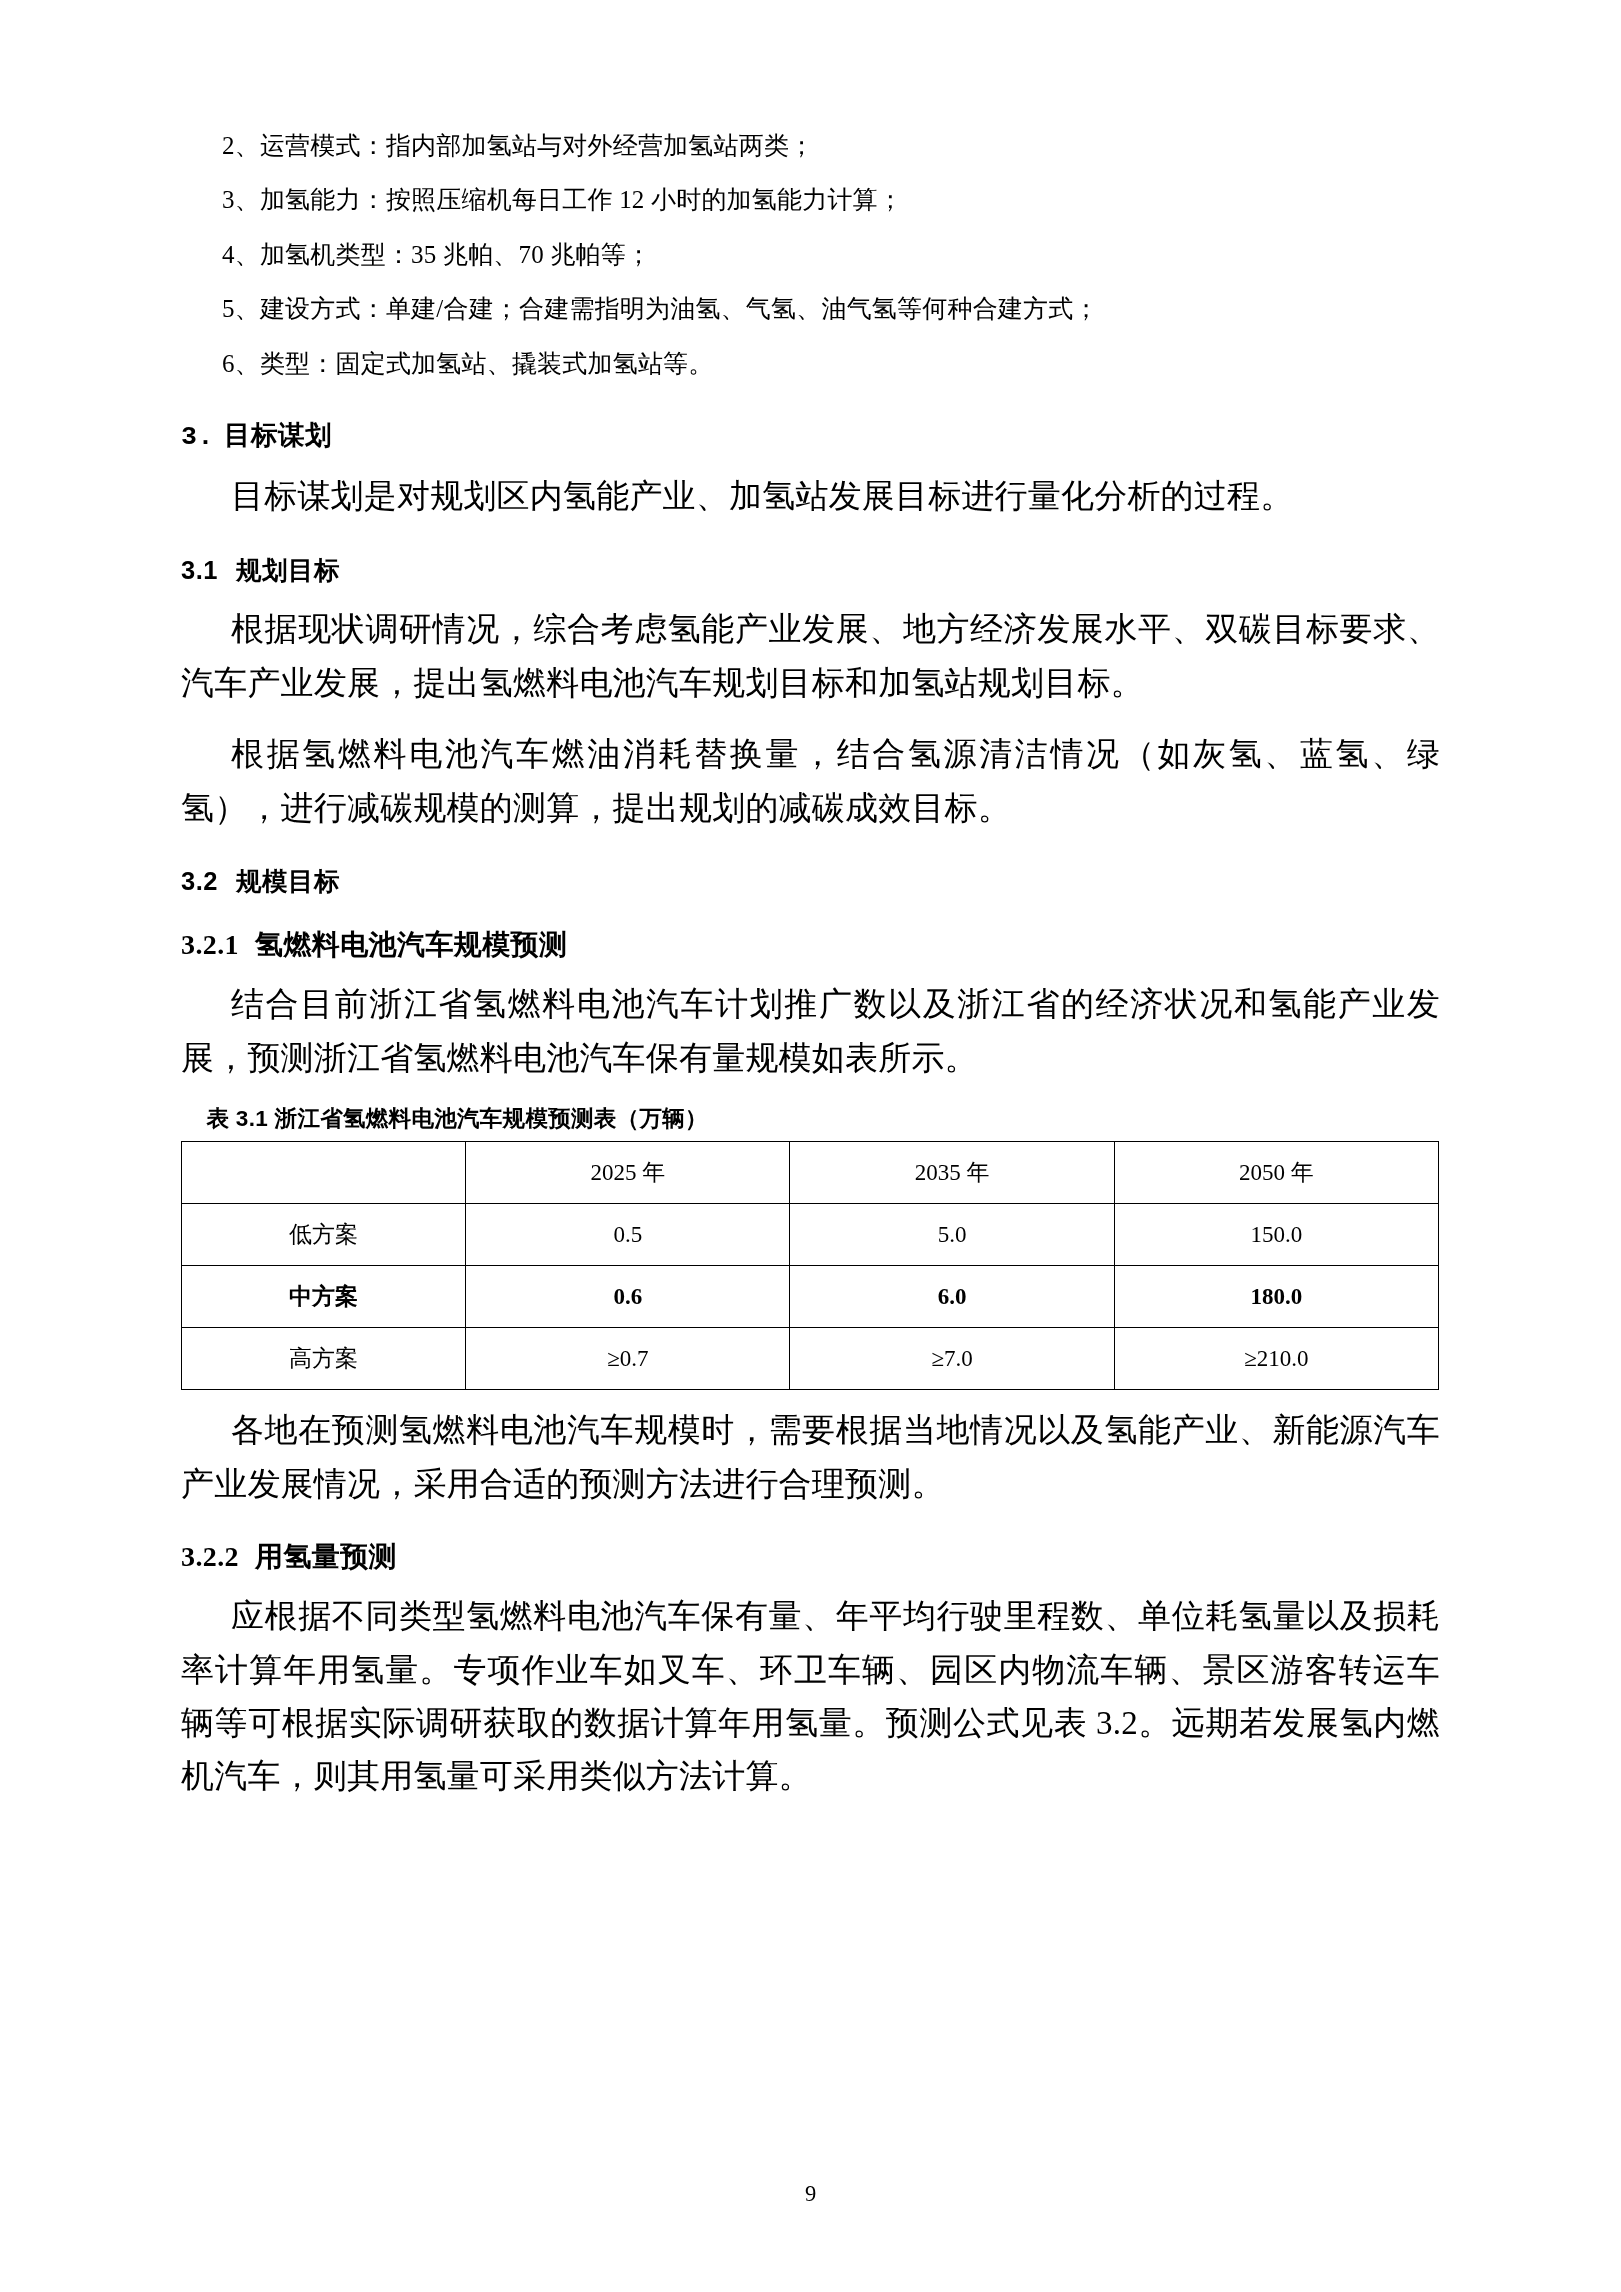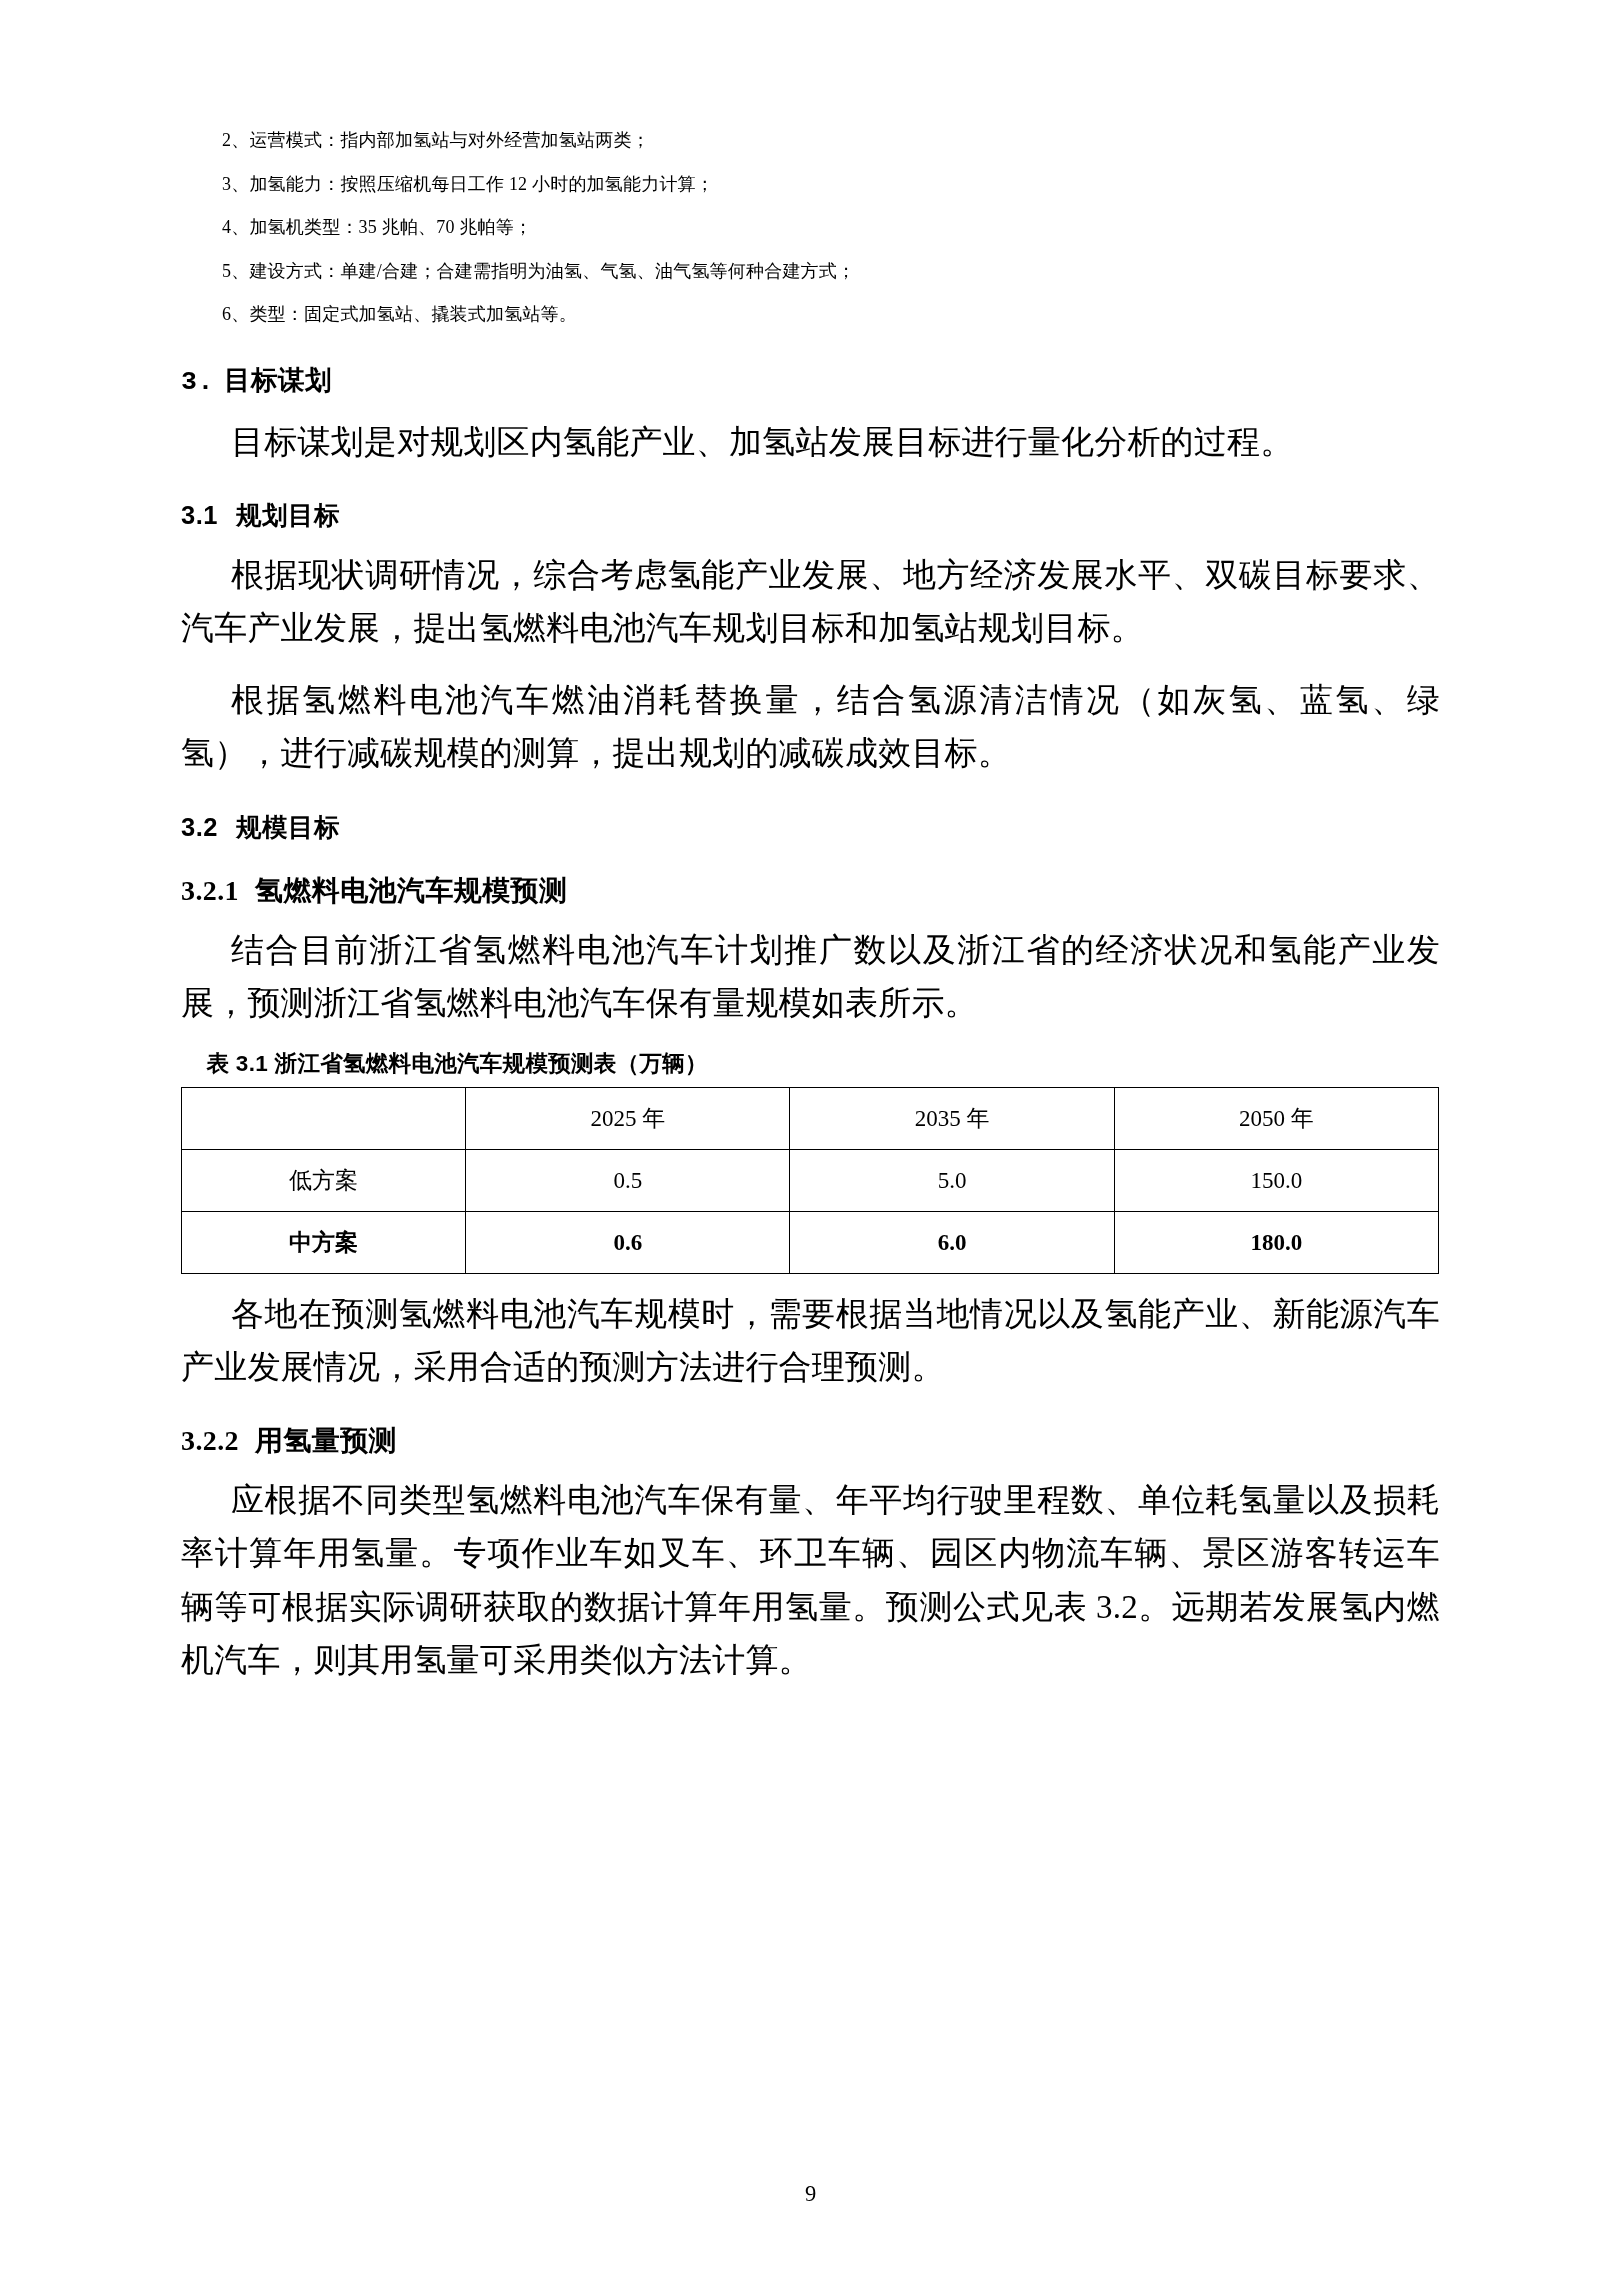--- a/index.html
+++ b/index.html
@@ -18,21 +18,21 @@
     margin: 0 auto;
     background: #ffffff;
     box-sizing: border-box;
     padding: 127px 181px 59px 181px;
   }
   .content {
     width: 1259px;
   }
   
   .list-item {
-    font-size: 18px;
+    font-size: 25px;
     line-height: 1.55;
     margin: 0 0 15.7px 0;
     padding-left: 41px;
     letter-spacing: 0.2px;
   }
   h2.sec-h {
     font-family: Liberation Mono, monospace;
     font-size: 26.5px;
     font-weight: bold;
     margin: 33px 0 17.6px 0;
@@ -172,20 +172,26 @@
           <td>0.5</td>
           <td>5.0</td>
           <td>150.0</td>
         </tr>
         <tr class="bold-row">
           <td class="zh">中方案</td>
           <td>0.6</td>
           <td>6.0</td>
           <td>180.0</td>
         </tr>
+        <tr>
+          <td class="zh">高方案</td>
+          <td>≥0.7</td>
+          <td>≥7.0</td>
+          <td>≥210.0</td>
+        </tr>
       </tbody>
     </table>
 
     <p class="body-p">各地在预测氢燃料电池汽车规模时，需要根据当地情况以及氢能产业、新能源汽车产业发展情况，采用合适的预测方法进行合理预测。</p>
 
     <h4 class="subsub-h">
       <span class="num">3.2.2</span><span>用氢量预测</span>
     </h4>
 
     <p class="body-p">应根据不同类型氢燃料电池汽车保有量、年平均行驶里程数、单位耗氢量以及损耗率计算年用氢量。专项作业车如叉车、环卫车辆、园区内物流车辆、景区游客转运车辆等可根据实际调研获取的数据计算年用氢量。预测公式见表 3.2。远期若发展氢内燃机汽车，则其用氢量可采用类似方法计算。</p>

